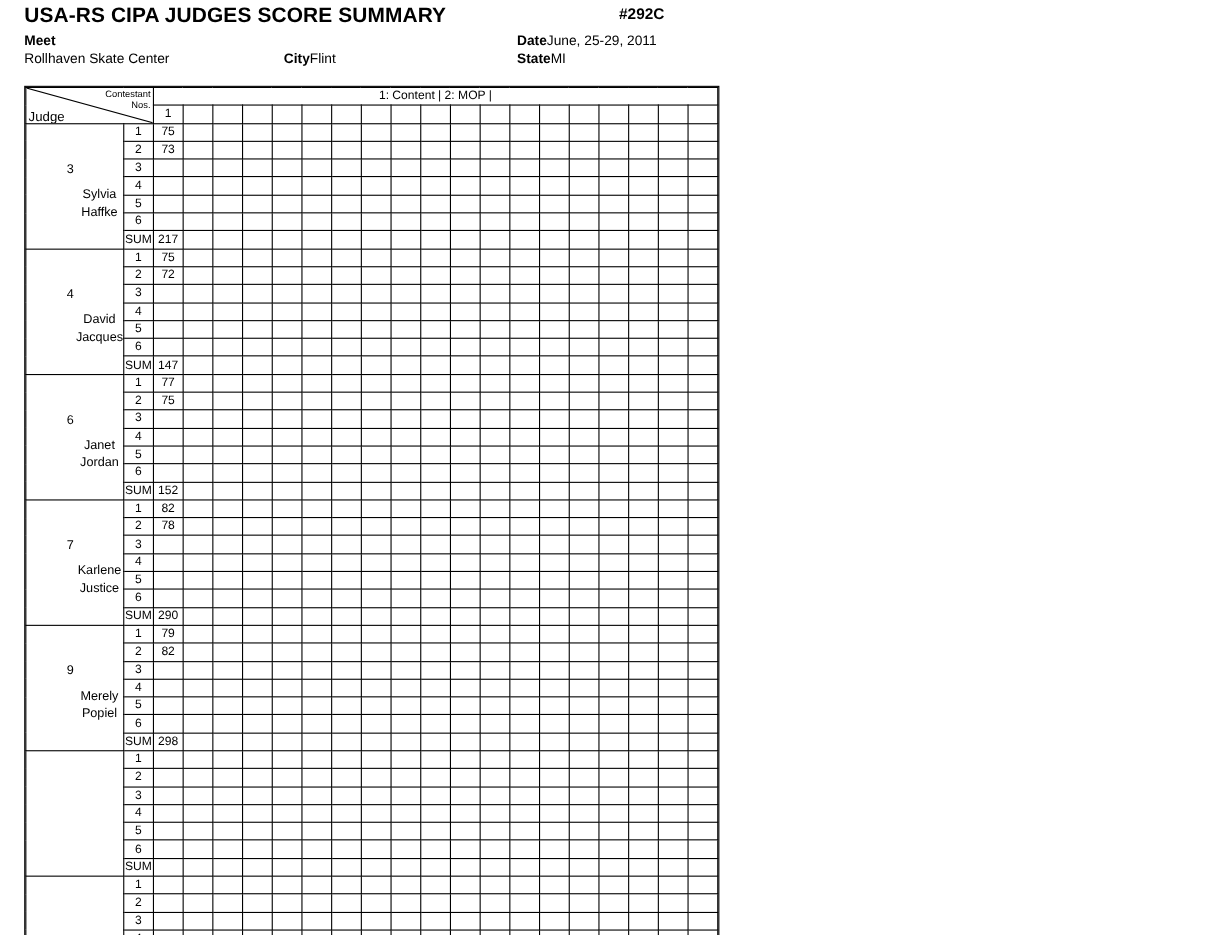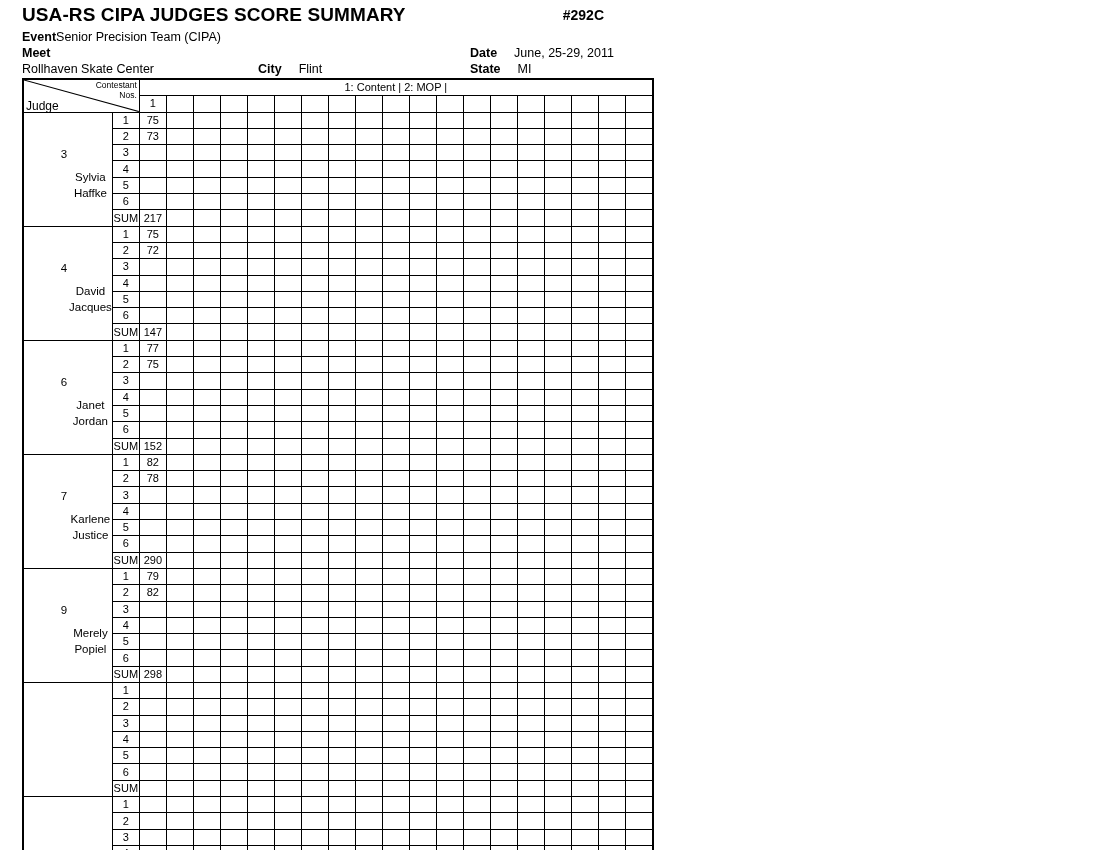--- a/index.html
+++ b/index.html
@@ -23,21 +23,21 @@
 
   
   .header {
     position: absolute;
     left: 22px;
     top: 4px;
     width: 590px;
   }
   .title-row {
     display: flex;
-    align-items: center;
+    align-items: flex-start;
     justify-content: space-between;
   }
   .doc-title {
     font-size: 19px;
     font-weight: bold;
     letter-spacing: 0.1px;
     white-space: nowrap;
   }
   .doc-number {
     font-size: 14px;
@@ -58,21 +58,20 @@
   .meta-left {
     display: flex;
     align-items: baseline;
     white-space: nowrap;
   }
   .meta-right {
     display: flex;
     align-items: flex-start;
     white-space: nowrap;
     position: absolute;
-    gap: 17px;
   }
   .lbl {
     font-weight: bold;
   }
   .val {
     font-weight: normal;
   }
 
   
   .grid-wrap {
@@ -180,26 +179,20 @@
 
 <div class="page">
 
   <div class="header">
     <div class="title-row">
       <div class="doc-title">USA-RS CIPA JUDGES SCORE SUMMARY</div>
       <div class="doc-number">#292C</div>
     </div>
 
     <div class="meta">
-      <div class="meta-line">
-        <div class="meta-left">
-          <span class="lbl">Event</span>
-          <span class="val">Senior Precision Team  (CIPA)</span>
-        </div>
-      </div>
       <div class="meta-line">
         <div class="meta-left">
           <span class="lbl">Meet</span>
         </div>
         <div class="meta-right" style="left:448px;">
           <span class="lbl">Date</span>
           <span class="val">June, 25-29, 2011</span>
         </div>
       </div>
       <div class="meta-line">

